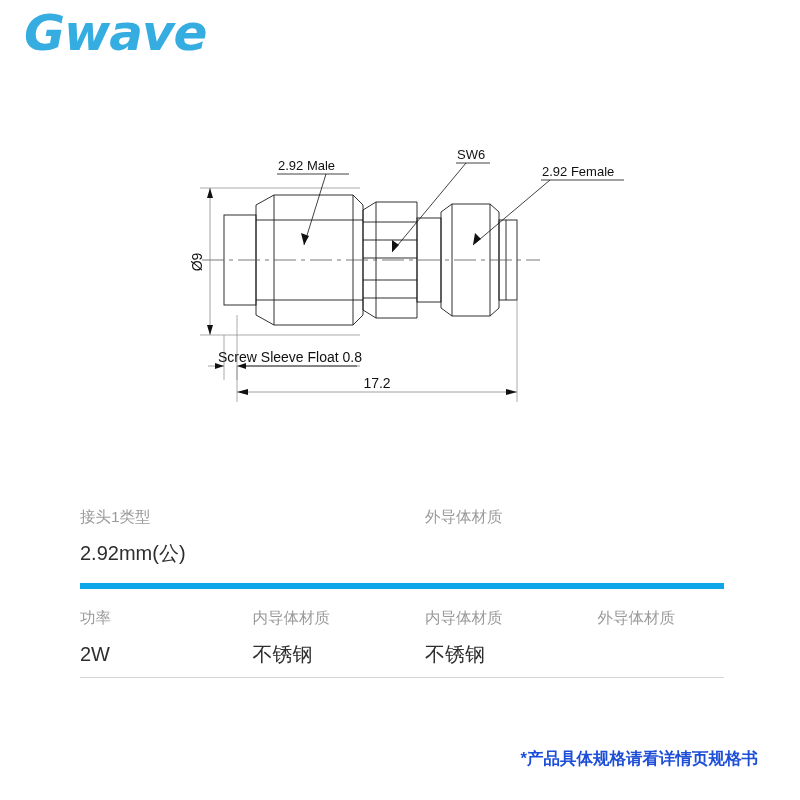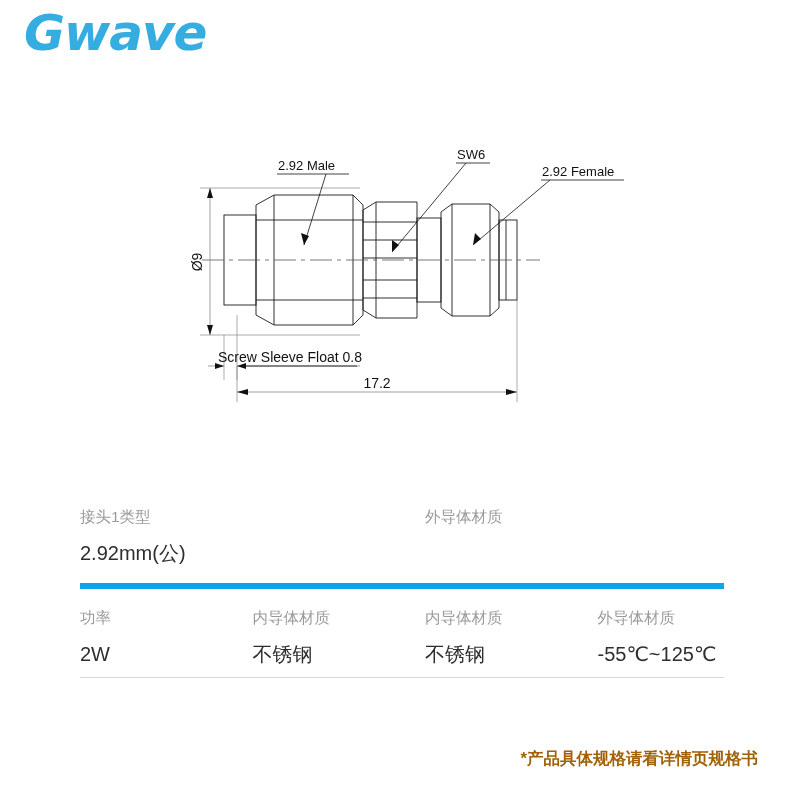--- a/index.html
+++ b/index.html
@@ -80,21 +80,21 @@
     white-space: nowrap;
   }
 
   
   #footer-note {
     position: absolute;
     right: 42px;
     top: 748px;
     font-size: 16.5px;
     font-weight: bold;
-    color: #a16207;
+    color: #1d4ed8;
     white-space: nowrap;
   }
 
   
   .dwg-label {
     font-family: "Liberation Sans", sans-serif;
     font-size: 13px;
     fill: #111111;
   }
   .dwg-dim {
@@ -210,19 +210,18 @@
     <div class="spec-cell">
       <div class="spec-label">内导体材质</div>
       <div class="spec-value">不锈钢</div>
     </div>
     <div class="spec-cell">
       <div class="spec-label">内导体材质</div>
       <div class="spec-value">不锈钢</div>
     </div>
     <div class="spec-cell">
       <div class="spec-label">外导体材质</div>
-      <div class="spec-value">-55℃~125℃</div>
     </div>
   </div>
 
 </div>
 
 <div id="footer-note">*产品具体规格请看详情页规格书</div>
 
 </body></html>

